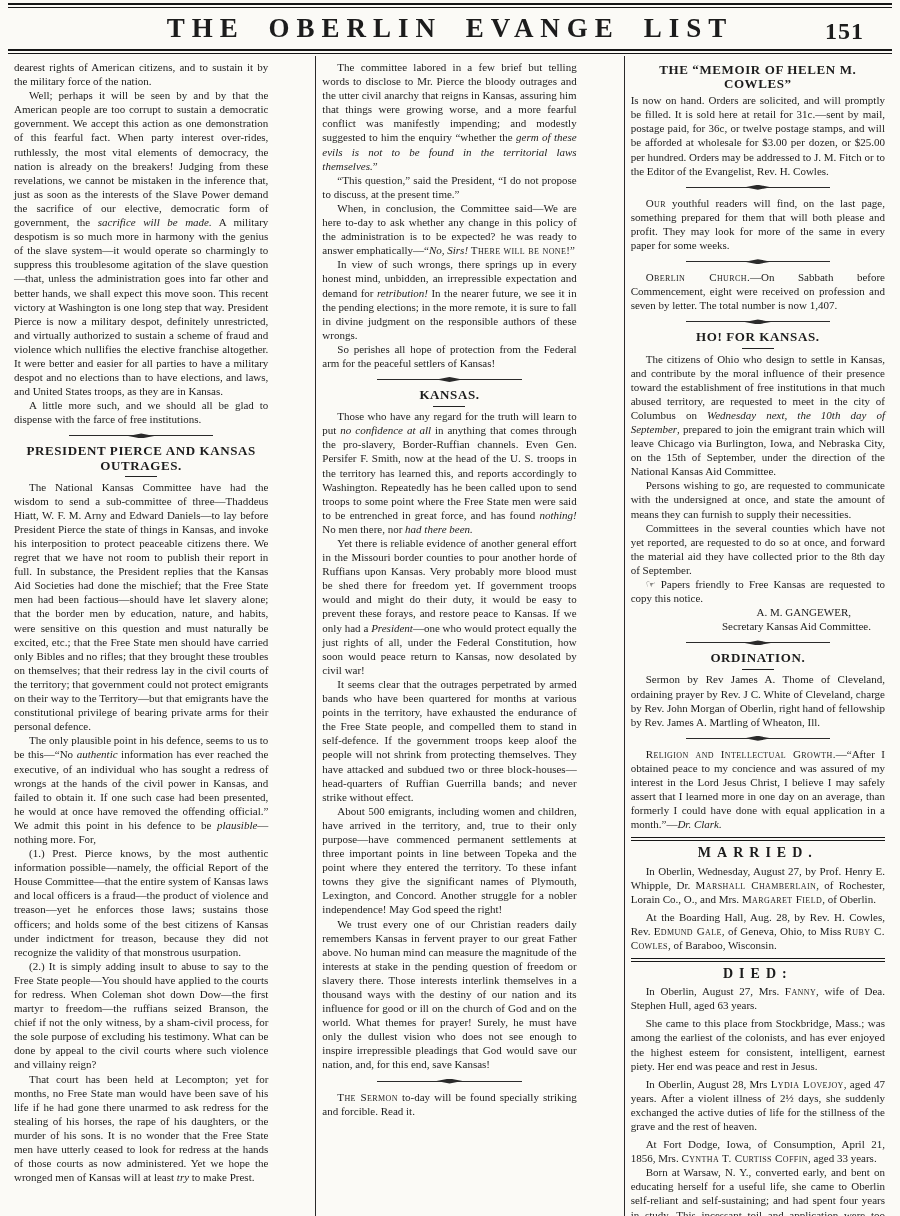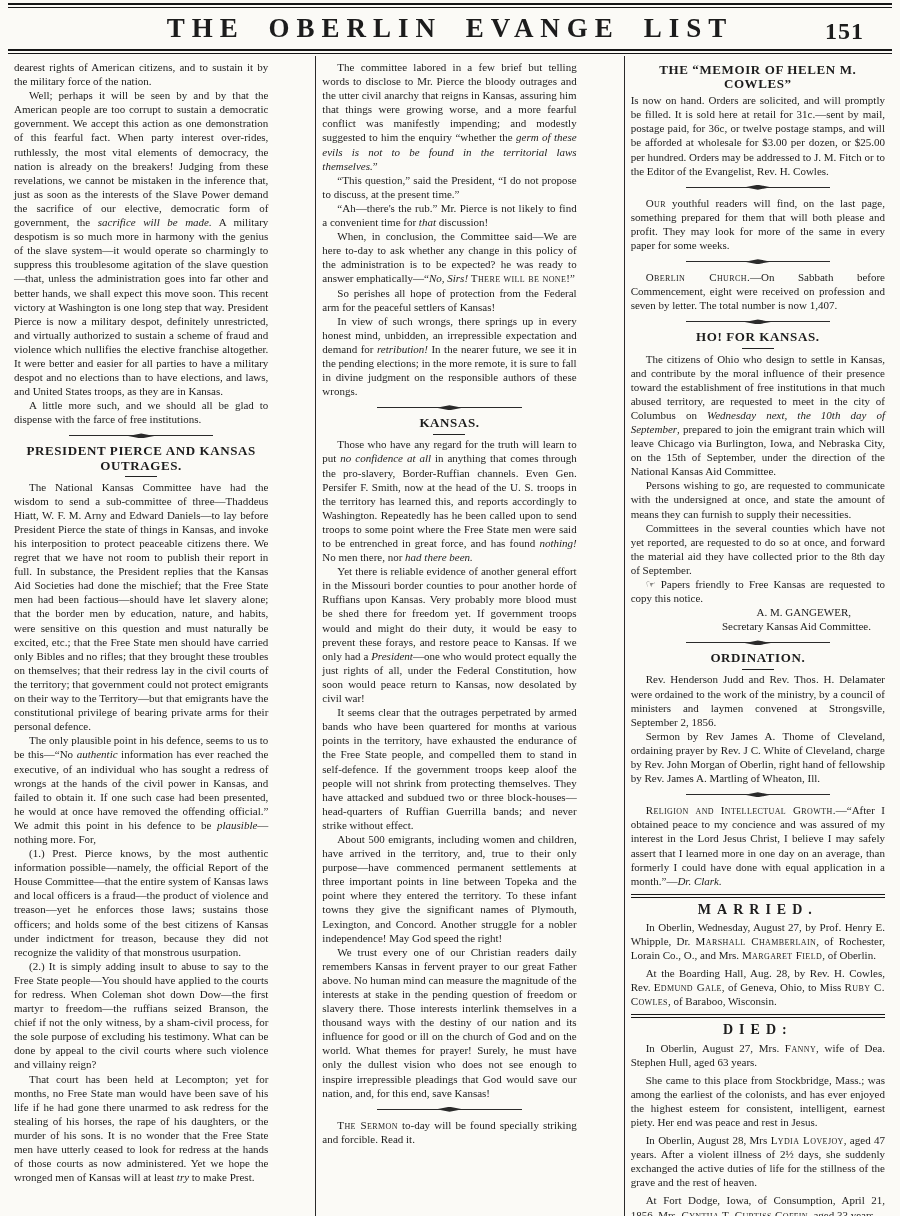--- a/index.html
+++ b/index.html
@@ -63,24 +63,23 @@
         <p class="art-head with-rule">PRESIDENT PIERCE AND KANSAS OUTRAGES.</p>
         <p class="body-p">The National Kansas Committee have had the wisdom to send a sub-committee of three—Thaddeus Hiatt, W. F. M. Arny and Edward Daniels—to lay before President Pierce the state of things in Kansas, and invoke his interposition to protect peaceable citizens there. We regret that we have not room to publish their report in full. In substance, the President replies that the Kansas Aid Societies had done the mischief; that the Free State men had been factious—should have let slavery alone; that the border men by education, nature, and habits, were sensitive on this question and must naturally be excited, etc.; that the Free State men should have carried only Bibles and no rifles; that they brought these troubles on themselves; that their redress lay in the civil courts of the territory; that government could not protect emigrants on their way to the Territory—but that emigrants have the constitutional privilege of bearing private arms for their personal defence.</p>
         <p class="body-p">The only plausible point in his defence, seems to us to be this—“No <i>authentic</i> information has ever reached the executive, of an individual who has sought a redress of wrongs at the hands of the civil power in Kansas, and failed to obtain it. If one such case had been presented, he would at once have removed the offending official.” We admit this point in his defence to be <i>plausible</i>—nothing more. For,</p>
         <p class="body-p">(1.) Prest. Pierce knows, by the most authentic information possible—namely, the official Report of the House Committee—that the entire system of Kansas laws and local officers is a fraud—the product of violence and treason—yet he enforces those laws; sustains those officers; and holds some of the best citizens of Kansas under indictment for treason, because they did not recognize the validity of that monstrous usurpation.</p>
         <p class="body-p">(2.) It is simply adding insult to abuse to say to the Free State people—You should have applied to the courts for redress. When Coleman shot down Dow—the first martyr to freedom—the ruffians seized Branson, the chief if not the only witness, by a sham-civil process, for the sole purpose of excluding his testimony. What can be done by appeal to the civil courts where such violence and villainy reign?</p>
         <p class="body-p">That court has been held at Lecompton; yet for months, no Free State man would have been save of his life if he had gone there unarmed to ask redress for the stealing of his horses, the rape of his daughters, or the murder of his sons. It is no wonder that the Free State men have utterly ceased to look for redress at the hands of those courts as now administered. Yet we hope the wronged men of Kansas will at least <i>try</i> to make Prest.</p>
       </div>
       <div class="col">
         <p class="body-p">The committee labored in a few brief but telling words to disclose to Mr. Pierce the bloody outrages and the utter civil anarchy that reigns in Kansas, assuring him that things were growing worse, and a more fearful conflict was manifestly impending; and modestly suggested to him the enquiry “whether the <i>germ of these evils is not to be found in the territorial laws themselves.</i>”</p>
         <p class="body-p">“This question,” said the President, “I do not propose to discuss, at the present time.”</p>
-        <p class="body-p">“Ah—there's the rub.”  Mr. Pierce is not likely to find a convenient time for <i>that</i> discussion!</p>
         <p class="body-p">When, in conclusion, the Committee said—We are here to-day to ask whether any change in this policy of the administration is to be expected? he was ready to answer emphatically—“<i>No, Sirs!</i> <span class="sc">There will be none</span>!”</p>
+        <p class="body-p">In view of such wrongs, there springs up in every honest mind, unbidden, an irrepressible expectation and demand for <i>retribution!</i> In the nearer future, we see it in the pending elections; in the more remote, it is sure to fall in divine judgment on the responsible authors of these wrongs.</p>
         <p class="body-p">So perishes all hope of protection from the Federal arm for the peaceful settlers of Kansas!</p>
-        <p class="body-p">In view of such wrongs, there springs up in every honest mind, unbidden, an irrepressible expectation and demand for <i>retribution!</i> In the nearer future, we see it in the pending elections; in the more remote, it is sure to fall in divine judgment on the responsible authors of these wrongs.</p>
         <div class="divider"></div>
         <p class="art-head with-rule">KANSAS.</p>
         <p class="body-p">Those who have any regard for the truth will learn to put <i>no confidence at all</i> in anything that comes through the pro-slavery, Border-Ruffian channels. Even Gen. Persifer F. Smith, now at the head of the U. S. troops in the territory has learned this, and reports accordingly to Washington. Repeatedly has he been called upon to send troops to some point where the Free State men were said to be entrenched in great force, and has found <i>nothing!</i> No men there, nor <i>had there been.</i></p>
         <p class="body-p">Yet there is reliable evidence of another general effort in the Missouri border counties to pour another horde of Ruffians upon Kansas. Very probably more blood must be shed there for freedom yet. If government troops would and might do their duty, it would be easy to prevent these forays, and restore peace to Kansas. If we only had a <i>President</i>—one who would protect equally the just rights of all, under the Federal Constitution, how soon would peace return to Kansas, now desolated by civil war!</p>
         <p class="body-p">It seems clear that the outrages perpetrated by armed bands who have been quartered for months at various points in the territory, have exhausted the endurance of the Free State people, and compelled them to stand in self-defence. If the government troops keep aloof the people will not shrink from protecting themselves. They have attacked and subdued two or three block-houses—head-quarters of Ruffian Guerrilla bands; and never strike without effect.</p>
         <p class="body-p">About 500 emigrants, including women and children, have arrived in the territory, and, true to their only purpose—have commenced permanent settlements at three important points in line between Topeka and the point where they entered the territory. To these infant towns they give the significant names of Plymouth, Lexington, and Concord. Another struggle for a nobler independence! May God speed the right!</p>
         <p class="body-p">We trust every one of our Christian readers daily remembers Kansas in fervent prayer to our great Father above. No human mind can measure the magnitude of the interests at stake in the pending question of freedom or slavery there. Those interests interlink themselves in a thousand ways with the destiny of our nation and its influence for good or ill on the church of God and on the world. What themes for prayer! Surely, he must have only the dullest vision who does not see enough to inspire irrepressible pleadings that God would save our nation, and, for this end, save Kansas!</p>
         <div class="divider"></div>
         <p class="body-p"><span class="sc">The Sermon</span> to-day will be found specially striking and forcible. Read it.</p>
       </div>
@@ -94,21 +93,20 @@
         <div class="divider"></div>
         <p class="art-head with-rule">HO! FOR KANSAS.</p>
         <p class="body-p">The citizens of Ohio who design to settle in Kansas, and contribute by the moral influence of their presence toward the establishment of free institutions in that much abused territory, are requested to meet in the city of Columbus on <i>Wednesday next, the 10th day of September</i>, prepared to join the emigrant train which will leave Chicago via Burlington, Iowa, and Nebraska City, on the 15th of September, under the direction of the National Kansas Aid Committee.</p>
         <p class="body-p">Persons wishing to go, are requested to communicate with the undersigned at once, and state the amount of means they can furnish to supply their necessities.</p>
         <p class="body-p">Committees in the several counties which have not yet reported, are requested to do so at once, and forward the material aid they have collected prior to the 8th day of September.</p>
         <p class="body-p">☞ Papers friendly to Free Kansas are requested to copy this notice.</p>
         <p class="sig">A. M. GANGEWER,</p>
         <p class="sig2">Secretary Kansas Aid Committee.</p>
         <div class="divider"></div>
         <p class="art-head with-rule">ORDINATION.</p>
-        <p class="body-p">Rev. Henderson Judd and Rev. Thos. H. Delamater were ordained to the work of the ministry, by a council of ministers and laymen convened at Strongsville, September 2, 1856.</p>
         <p class="body-p">Sermon by Rev James A. Thome of Cleveland, ordaining prayer by Rev. J C. White of Cleveland, charge by Rev. John Morgan of Oberlin, right hand of fellowship by Rev. James A. Martling of Wheaton, Ill.</p>
         <div class="divider"></div>
         <p class="body-p"><span class="sc">Religion and Intellectual Growth.</span>—“After I obtained peace to my concience and was assured of my interest in the Lord Jesus Christ, I believe I may safely assert that I learned more in one day on an average, than formerly I could have done with equal application in a month.”—<i>Dr. Clark.</i></p>
         <div class="hr-dbl"></div>
         <p class="art-head head-spaced">MARRIED.</p>
         <p class="body-p">In Oberlin, Wednesday, August 27, by Prof. Henry E. Whipple, Dr. <span class="sc">Marshall Chamberlain</span>, of Rochester, Lorain Co., O., and Mrs. <span class="sc">Margaret Field</span>, of Oberlin.</p>
         <p class="body-p gap">At the Boarding Hall, Aug. 28, by Rev. H. Cowles, Rev. <span class="sc">Edmund Gale</span>, of Geneva, Ohio, to Miss <span class="sc">Ruby C. Cowles</span>, of Baraboo, Wisconsin.</p>
         <div class="hr-dbl"></div>
         <p class="art-head head-spaced">DIED:</p>
         <p class="body-p">In Oberlin, August 27, Mrs. <span class="sc">Fanny</span>, wife of Dea. Stephen Hull, aged 63 years.</p>

